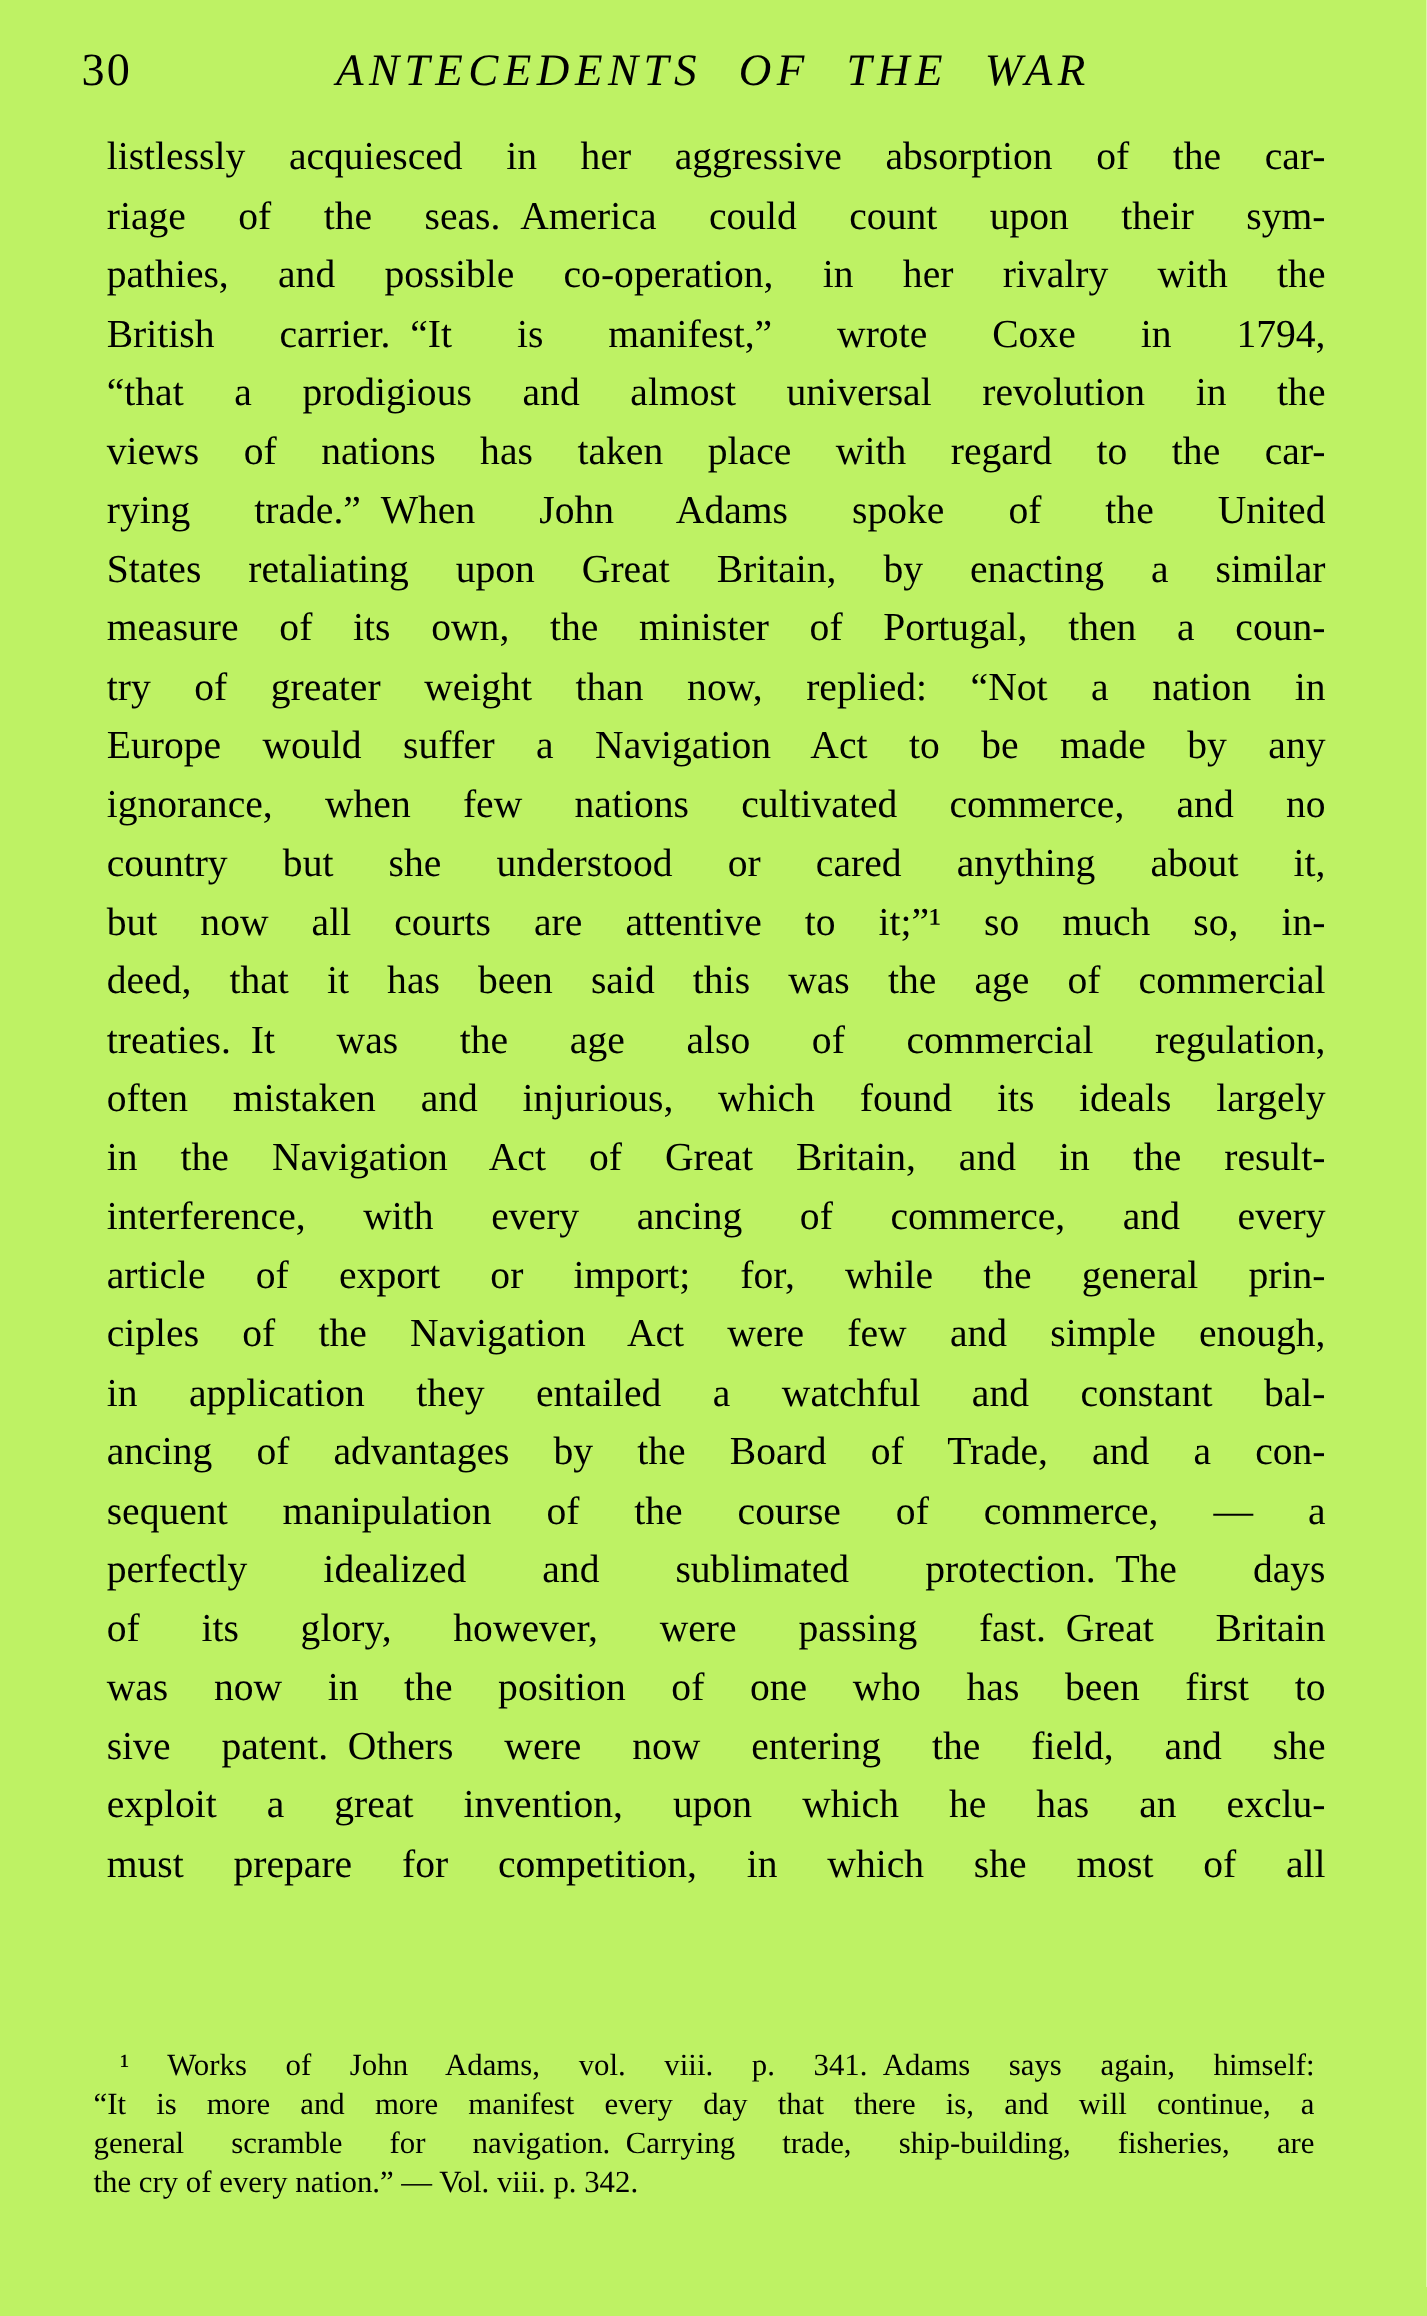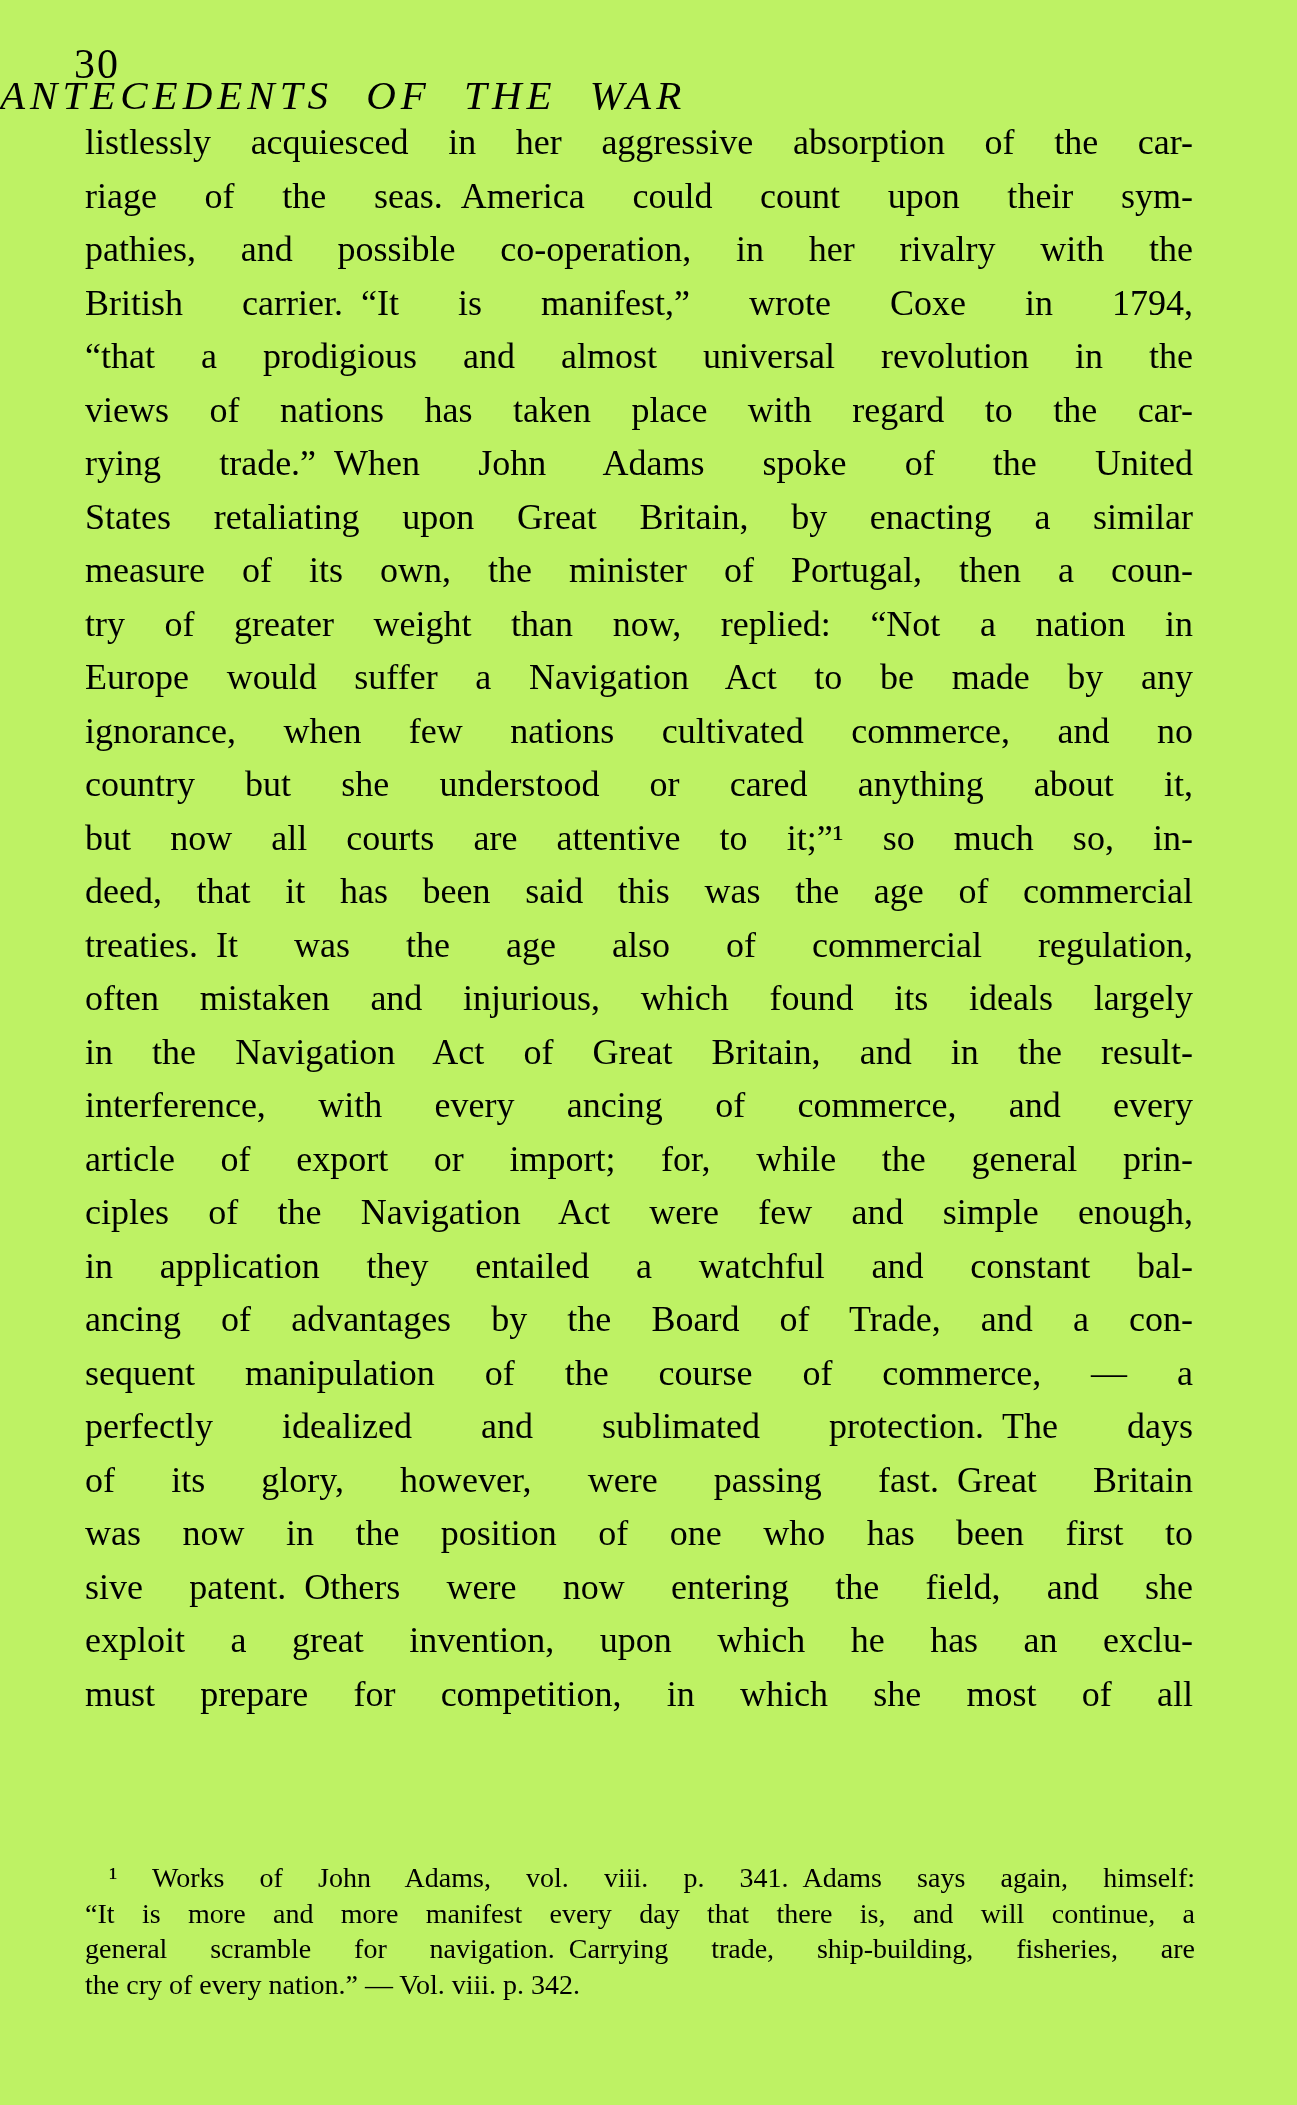--- a/index.html
+++ b/index.html
@@ -26,33 +26,32 @@
   .page-number {
     position: absolute;
     left: 74px;
     top: 2px;
     font-size: 42px;
     line-height: 44px;
     letter-spacing: 2px;
   }
   .running-header {
     display: block;
-    text-align: left;
+    text-align: center;
     font-style: italic;
     font-size: 41px;
     line-height: 46px;
     letter-spacing: 5px;
     word-spacing: 18px;
     white-space: nowrap;
-    margin-top: 32px;
   }
   .body-column {
     position: absolute;
     top: 116px;
-    left: 85px;
+    left: 97px;
     width: 1108px;
   }
   .body-line {
     font-size: 36px;
     line-height: 53.5px;
     text-align: justify;
     text-align-last: justify;
     text-justify: inter-word;
     white-space: nowrap;
     

